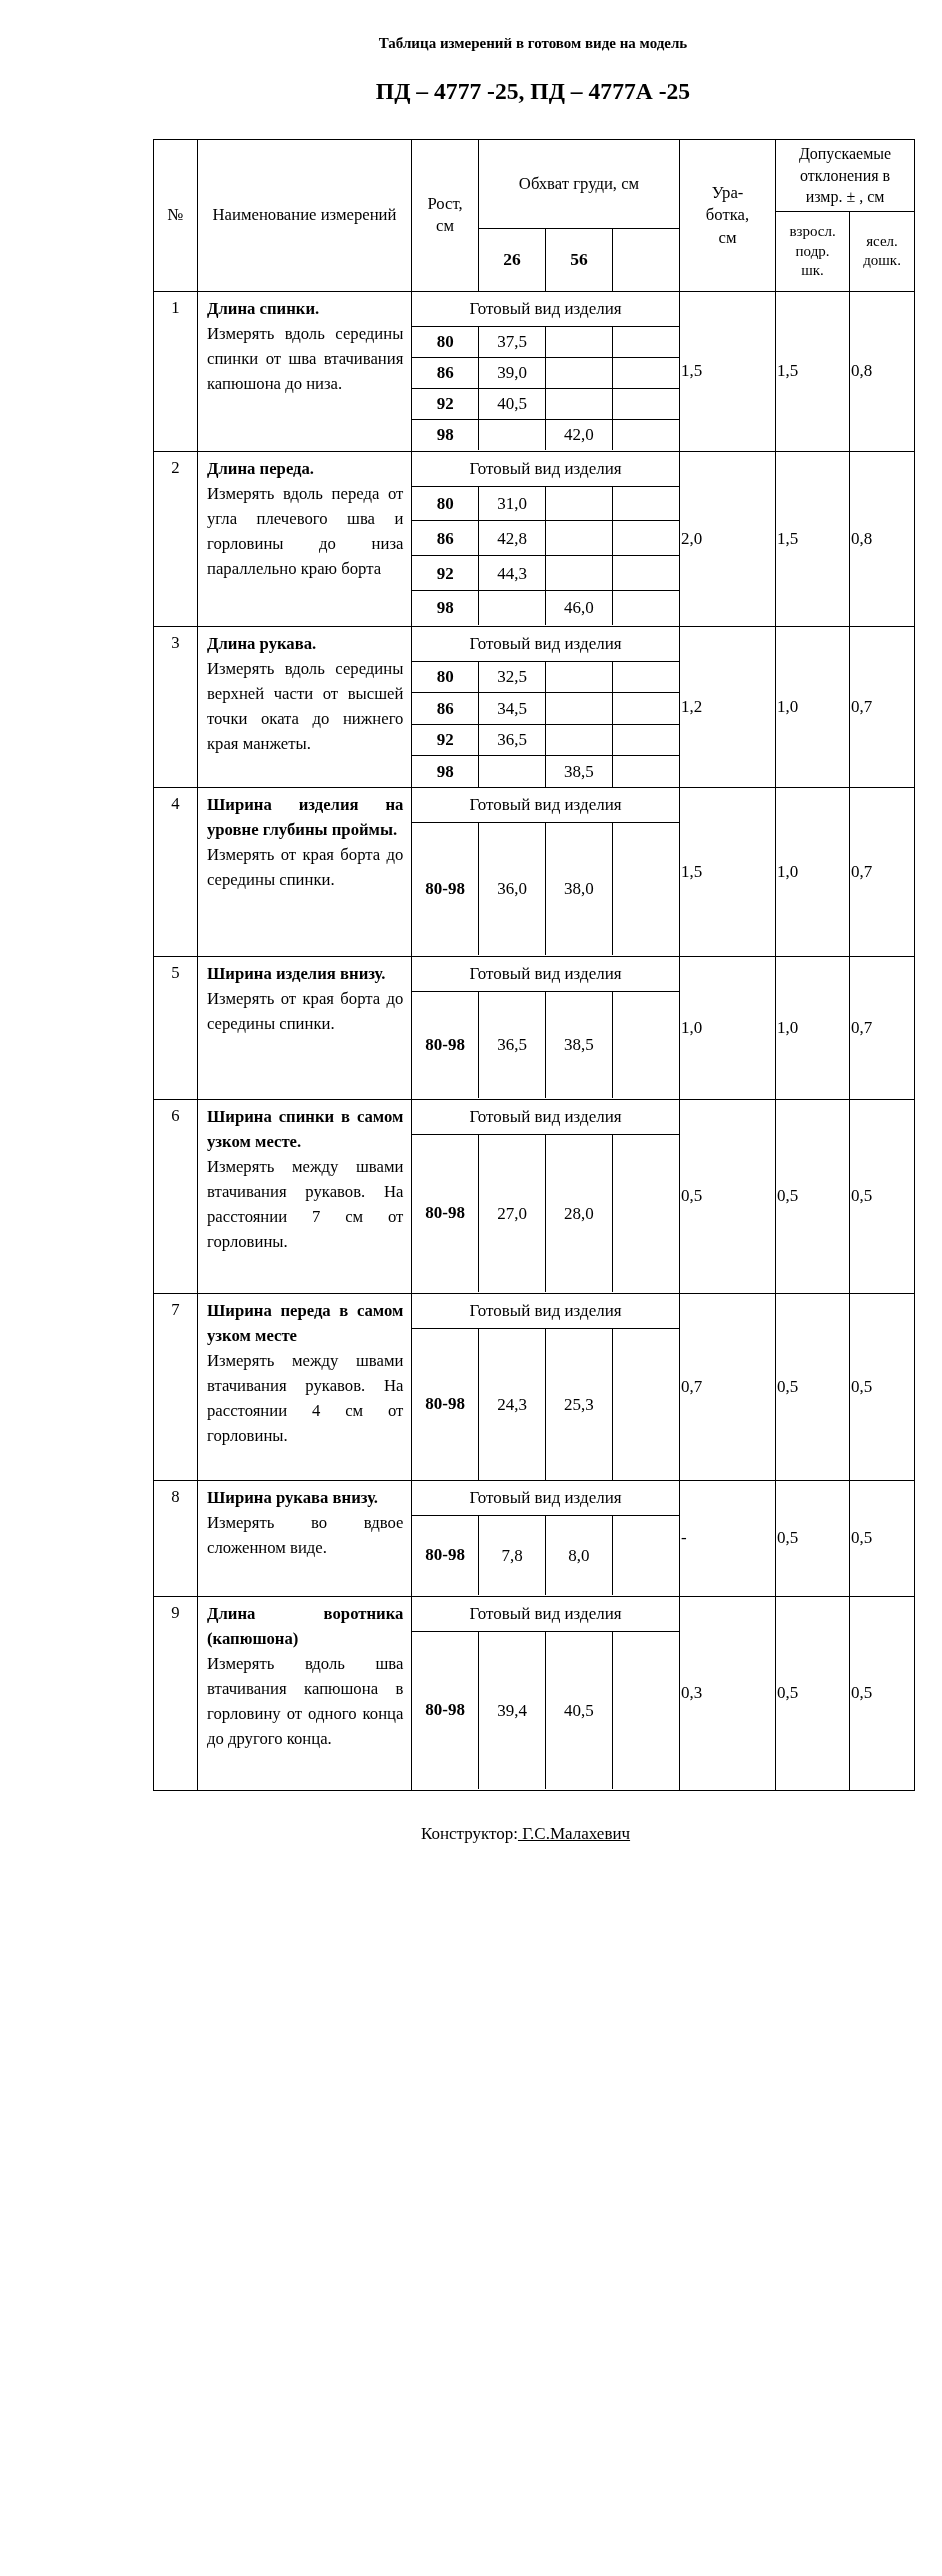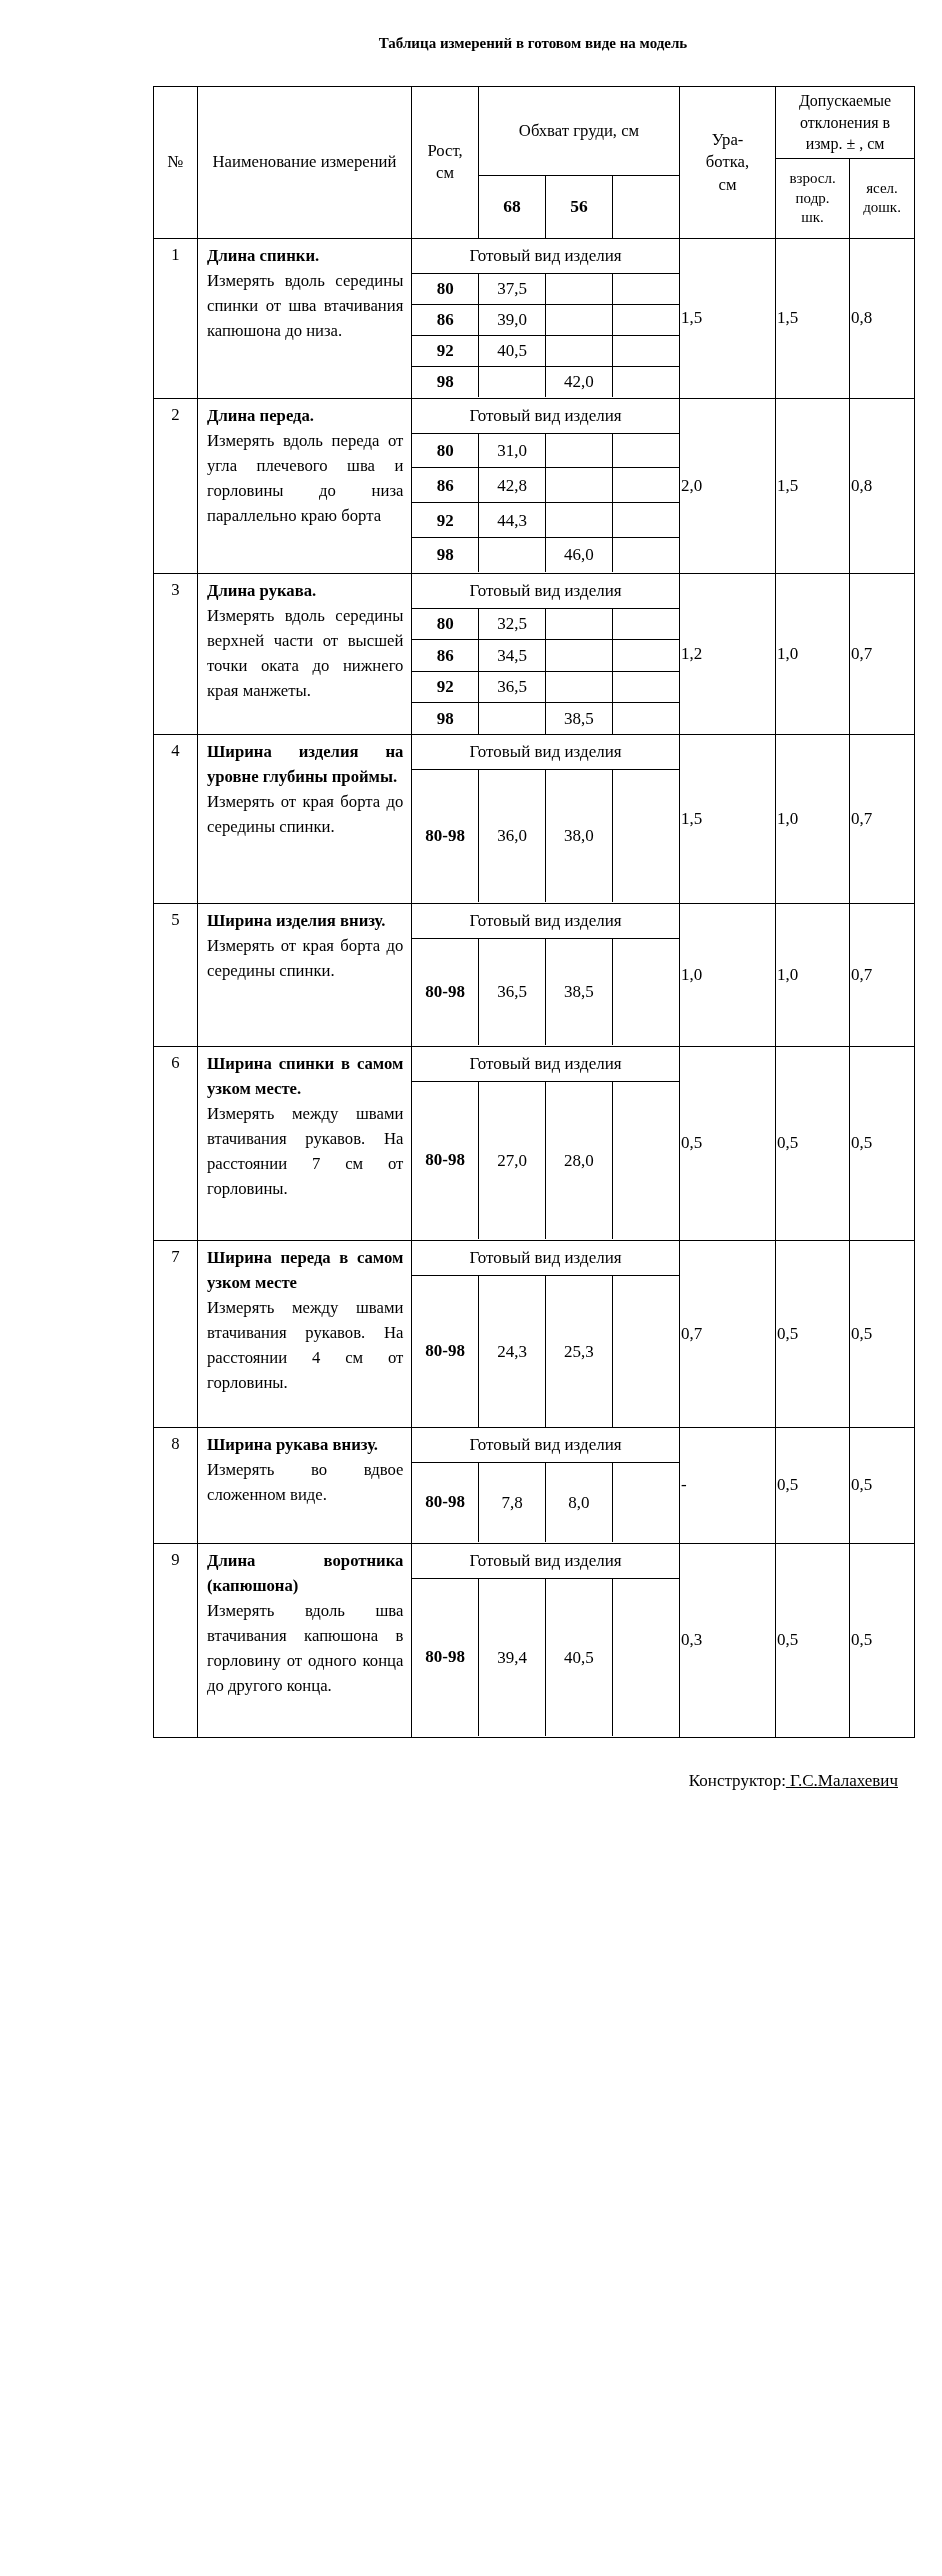--- a/index.html
+++ b/index.html
@@ -40,29 +40,30 @@
 
   
   table.inner { border-collapse:collapse; width:100%; table-layout:fixed; }
   table.inner td { text-align:center; vertical-align:middle; font-size:17px; line-height:1.25; border:0; }
   table.inner td + td { border-left:1.5px solid #000; }
   table.inner tr + tr > td { border-top:1.5px solid #000; }
   table.inner tr.gv > td { height:32px; }
   table.inner td.h { font-weight:bold; }
   .range { display:inline-block; width:40px; font-weight:bold; text-align:center; line-height:1.4; }
 
-  .footer { margin-top:33px; text-align:right; padding-right:15px; font-size:17px; }
+  .footer { margin-top:33px; text-align:center; padding-right:15px; font-size:17px; }
   .sig { text-decoration:underline; }
 </style>
 </head>
 <body>
 
 <div class="content">
 
   <div class="caption">Таблица измерений в готовом виде на модель</div>
+  <div class="model-code">ПД – 4777 -25, ПД – 4777А -25</div>
 
   <table class="main">
     <colgroup>
       <col style="width:44px">
         <col style="width:214px">
         <col style="width:67px">
         <col style="width:67px">
       <col style="width:67px">
         <col style="width:67px">
         <col style="width:96px">
@@ -77,21 +78,21 @@
       <td class="hc" rowspan="3">Рост, см</td>
       <td class="hc" colspan="3" rowspan="2">Обхват груди, см</td>
       <td class="hc shrink-h" rowspan="3">Ура-ботка, см</td>
       <td class="hc tol-h" colspan="2">Допускаемые отклонения в измр. ± , см</td>
     </tr>
     <tr style="height:16.7px">
       <td class="hc tol-sub" rowspan="2">взросл. подр. шк.</td>
       <td class="hc tol-sub" rowspan="2">ясел. дошк.</td>
     </tr>
     <tr style="height:63px">
-      <td class="hc size-h">68</td>
+      <td class="hc size-h">26</td>
       <td class="hc size-h">56</td>
       <td class="hc"></td>
     </tr>
 
     <tr style="height:160px">
       <td class="num">1</td>
       <td class="desc">
         <div class="mname">Длина спинки.</div>
         <div class="mdesc">Измерять вдоль середины спинки от шва втачивания капюшона до низа.</div>
       </td>

